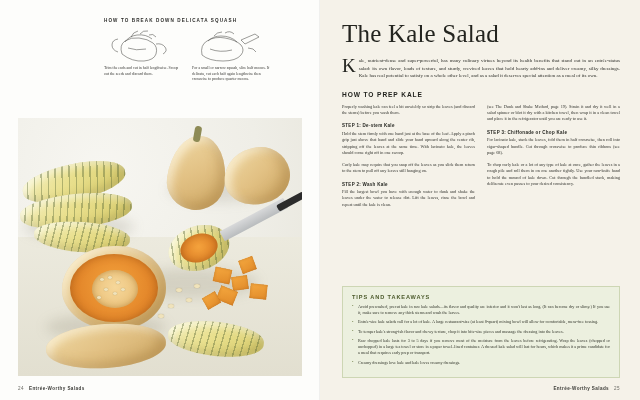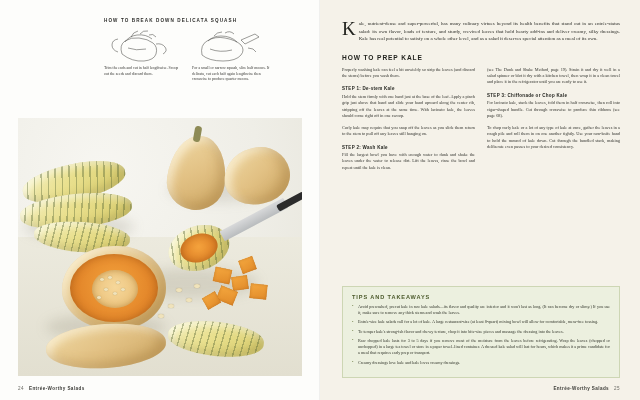--- a/index.html
+++ b/index.html
@@ -285,20 +285,21 @@
     <div class="folio-left">
       <span>24</span>
       &nbsp;&nbsp;<b>Entrée-Worthy Salads</b>
     </div>
   </div>
 
   <div class="gutter"></div>
 
   <div class="page-right">
 
+    <h1 class="title">The Kale Salad</h1>
 
     <div class="intro">
       <span class="dropcap">K</span>
       <span>ale, nutrient-dense and super-powerful, has many culinary virtues beyond its health benefits that stand out in an entrée-status salad: its own flavor, loads of texture, and sturdy, creviced leaves that hold hearty add-ins and deliver creamy, silky dressings. Kale has real potential to satisfy on a whole other level, and as a salad it deserves special attention as a meal of its own.</span>
     </div>
 
     <div class="h2">HOW TO PREP KALE</div>
 
     <div class="cols">
 

